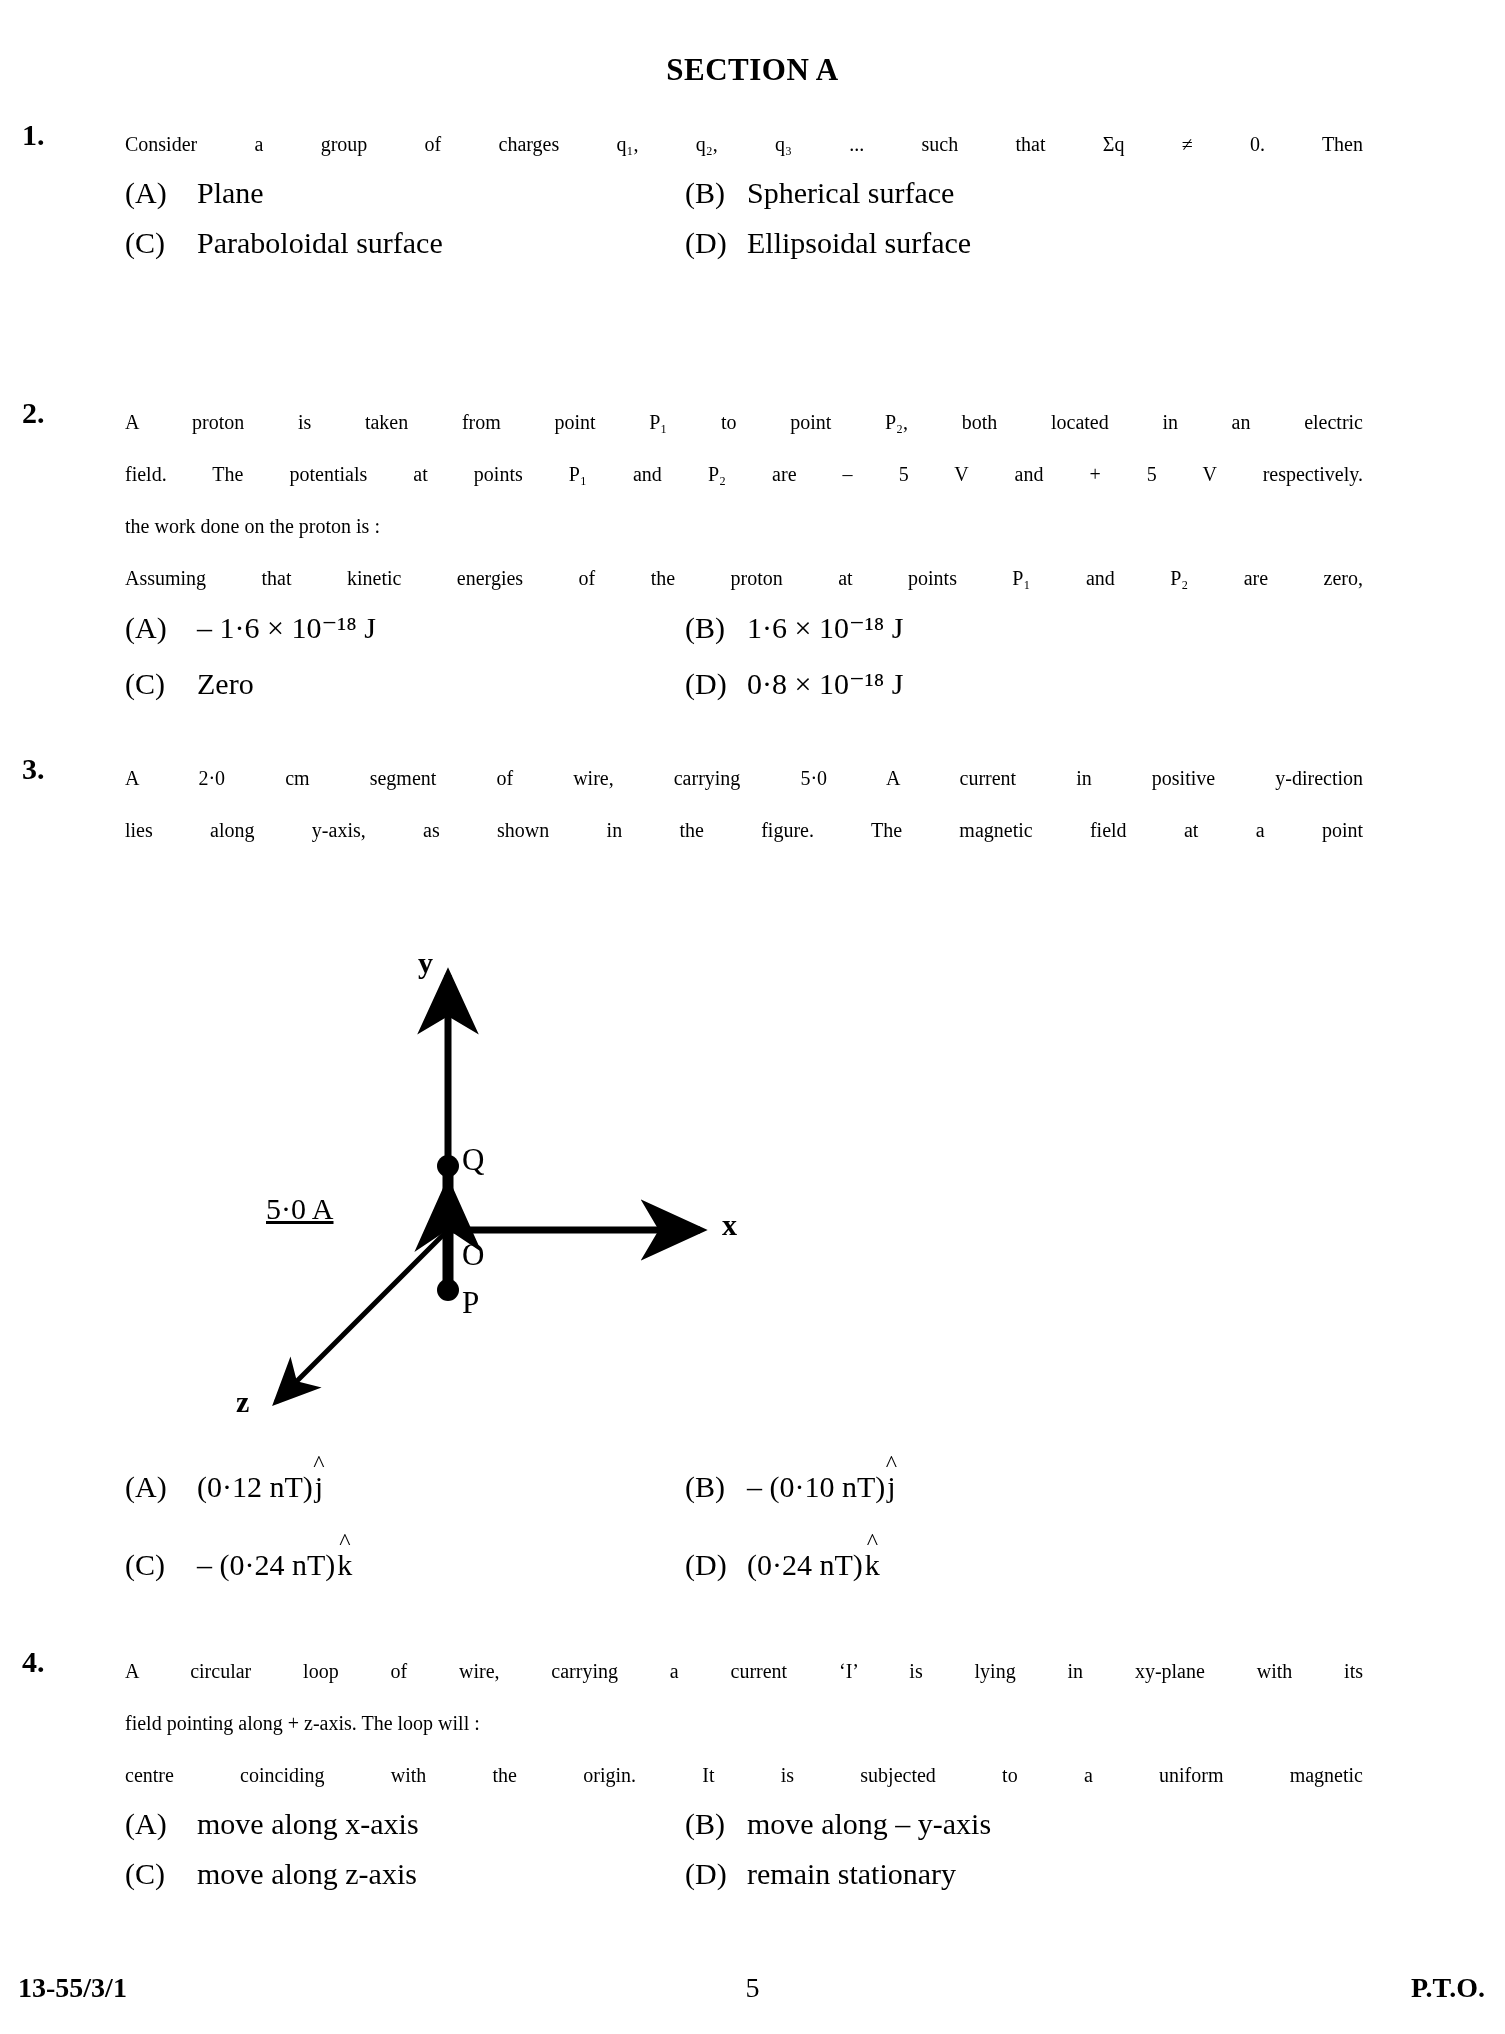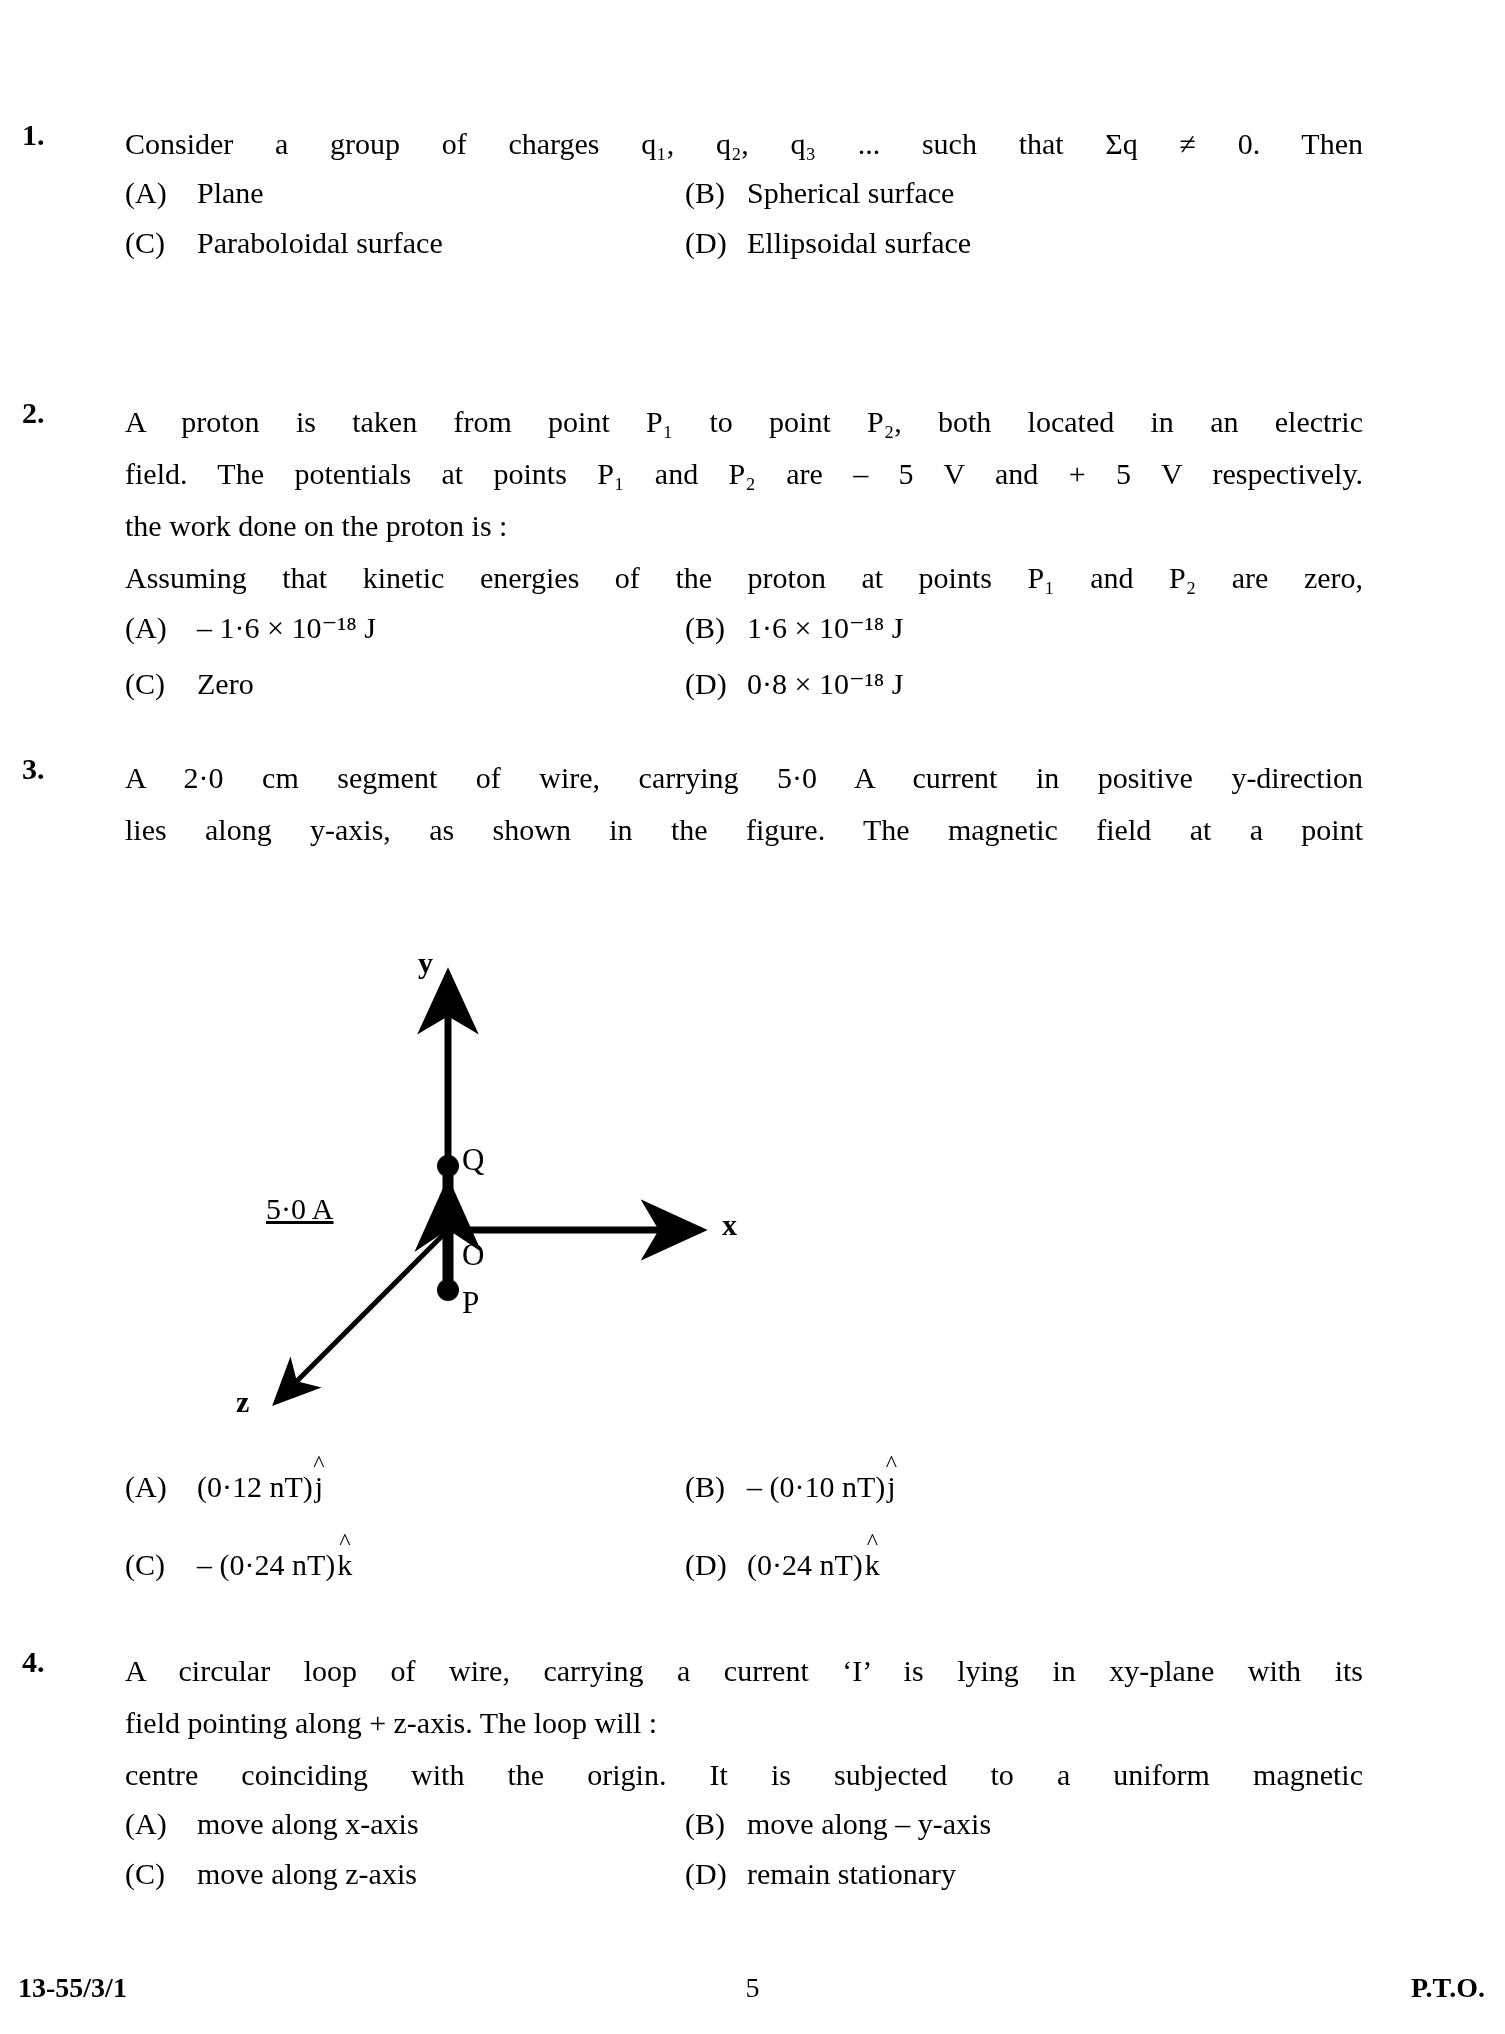--- a/index.html
+++ b/index.html
@@ -44,21 +44,21 @@
     top: 0;
     width: 95px;
     font-size: 30px;
     font-weight: bold;
   }
   .q-body {
     margin-left: 103px;
     width: 1238px;
   }
   .q-line {
-    font-size: 30px;
+    font-size: 20px;
     line-height: 52px;
     text-align: justify;
     text-align-last: left;
     white-space: nowrap;
   }
   .q-line.just {
     text-align: justify;
     text-align-last: justify;
   }
 
@@ -154,20 +154,21 @@
     top: 0;
     font-size: 28px;
     font-weight: bold;
   }
 </style>
 </head>
 <body>
 
 <div class="page">
 
+  <div class="section-head">SECTION A</div>
 
   <div class="q" style="top:118px;">
     <div class="q-num">1.</div>
     <div class="q-body">
       <div class="q-line just">Consider a group of charges q₁, q₂, q₃ ... such that Σq ≠ 0. Then</div>
       <div class="opts">
         <div class="opt-row">
           <div class="opt opt-a">
             <span class="opt-tag">(A)</span>
             <span class="opt-txt">Plane</span>

